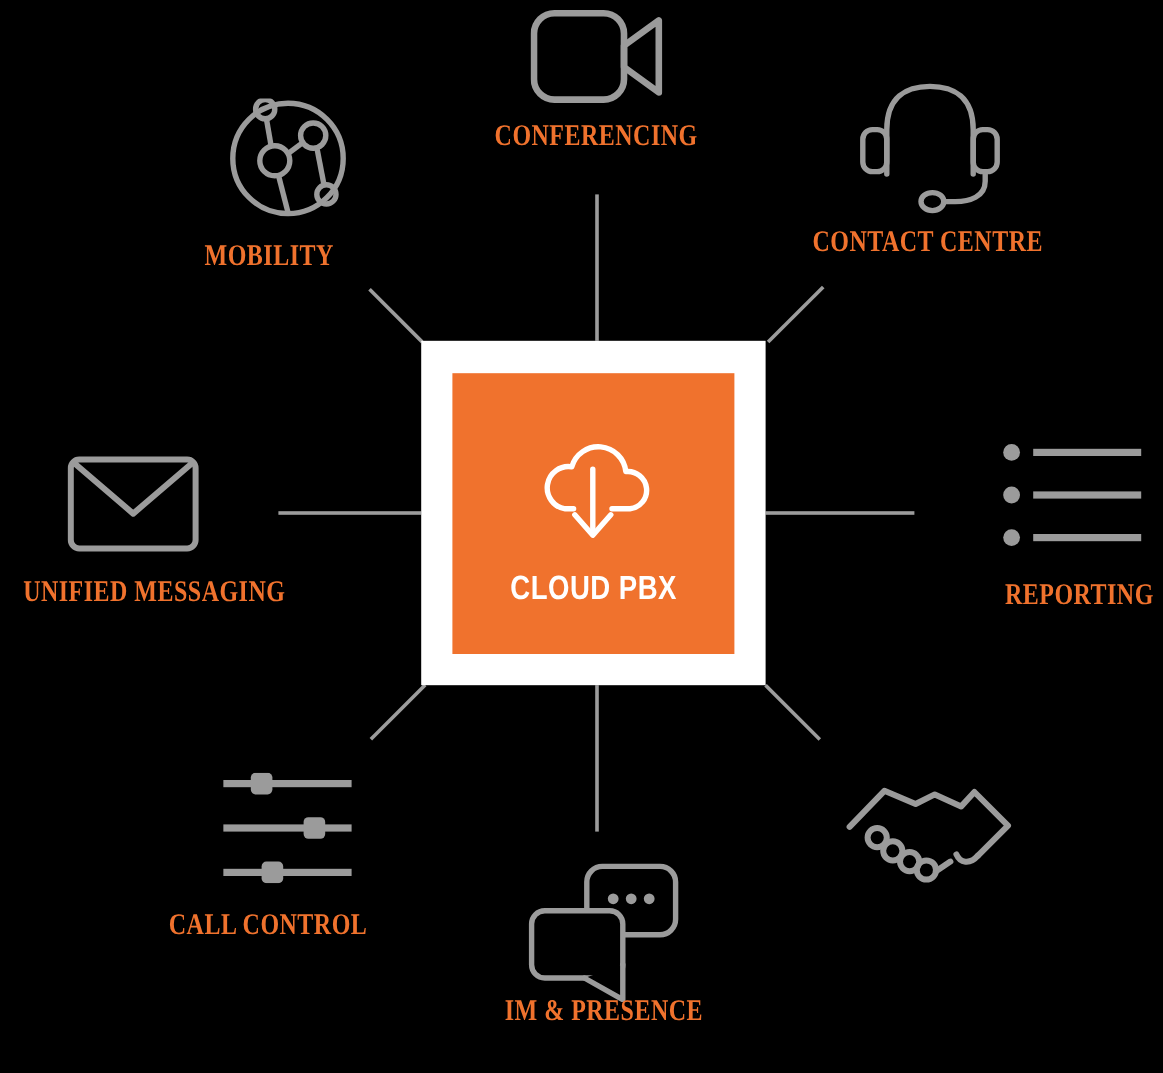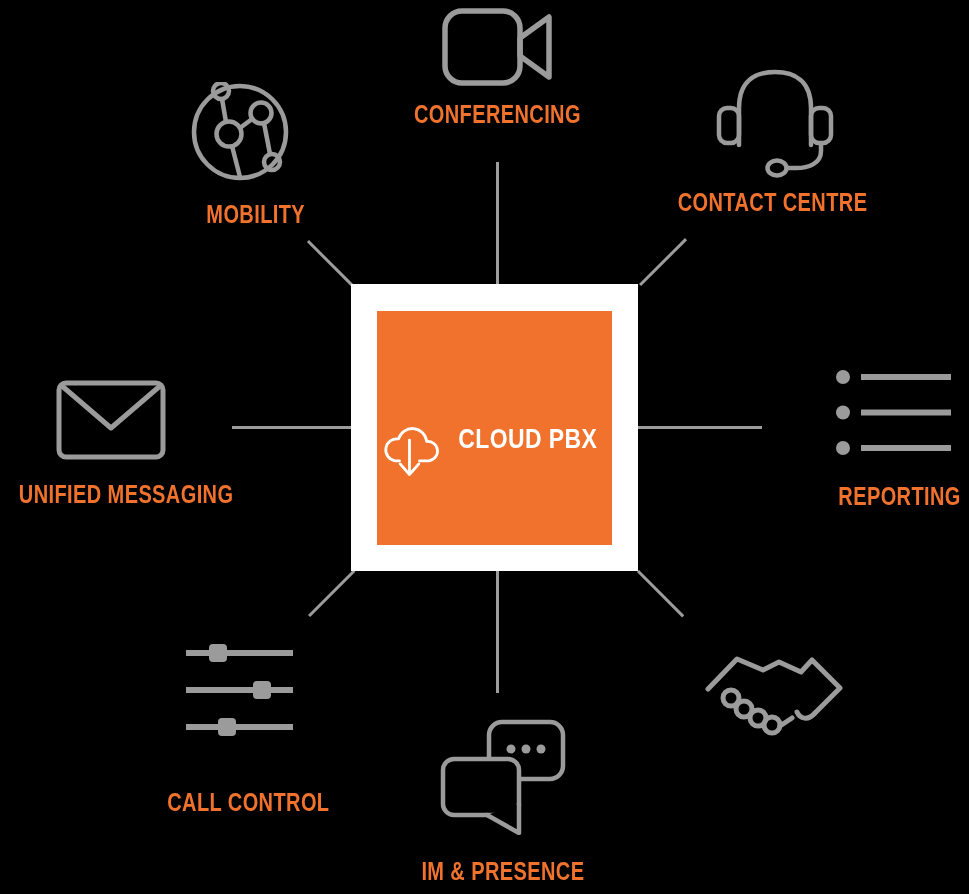--- a/index.html
+++ b/index.html
@@ -12,54 +12,54 @@
   .spoke.h{height:3px;}
   .spoke.d{height:3px;transform-origin:0 0;}
   .d45{transform:rotate(45deg);}
   .dm45{transform:rotate(-45deg);}
   .center-box{
     position:absolute;left:351px;top:284px;width:287px;height:287px;
     background:#fff;display:flex;align-items:center;justify-content:center;
   }
   .center-square{
     width:235px;height:234px;background:#F0722D;
-    display:flex;align-items:center;
+    display:flex;flex-direction:column;align-items:center;
   }
   .center-square svg{margin-top:36px;}
   .center-label{
     margin-top:22px;color:#fff;font-size:28px;font-weight:800;
     white-space:nowrap;display:inline-block;transform:scaleX(0.82);
     letter-spacing:0.5px;
   }
   .icon{position:absolute;}
   .node-label{
-    position:absolute;width:240px;text-align:center;
+    position:absolute;width:240px;text-align:center;font-family:Liberation Serif, serif;
   }
   .node-label span{
     display:inline-block;transform:scaleX(0.8);transform-origin:center;
     color:#F0722D;font-size:25px;font-weight:800;white-space:nowrap;
     letter-spacing:0.5px;
   }
   
   .i-conferencing{left:442px;top:8px;}
   .i-mobility{left:190px;top:82px;}
   .i-contact{left:716px;top:66px;}
   .i-messaging{left:56px;top:380px;}
   .i-reporting{left:835px;top:369px;}
   .i-callcontrol{left:186px;top:644px;}
   .i-im{left:440px;top:719px;}
   .i-collab{left:704px;top:646px;}
   
   .l-conferencing{left:377px;top:100px;}
-  .l-mobility{left:136px;top:200px;}
+  .l-mobility{left:104px;top:200px;}
   .l-contact{left:653px;top:188px;}
   .l-messaging{left:-8px;top:480px;}
   .l-reporting{left:780px;top:482px;}
-  .l-callcontrol{left:128px;top:757px;margin-top:31px;}
-  .l-im{left:383px;top:857px;}
+  .l-callcontrol{left:103px;top:757px;}
+  .l-im{left:383px;top:829px;}
   .l-collab{left:654px;top:755px;}
 </style>
 </head>
 <body>
 
 <div class="canvas">
 
   <div class="spoke v" style="left:496px;top:162px;height:122px;"></div>
   <div class="spoke v" style="left:496px;top:571px;height:122px;"></div>
   <div class="spoke h" style="left:232px;top:426px;width:119px;"></div>

